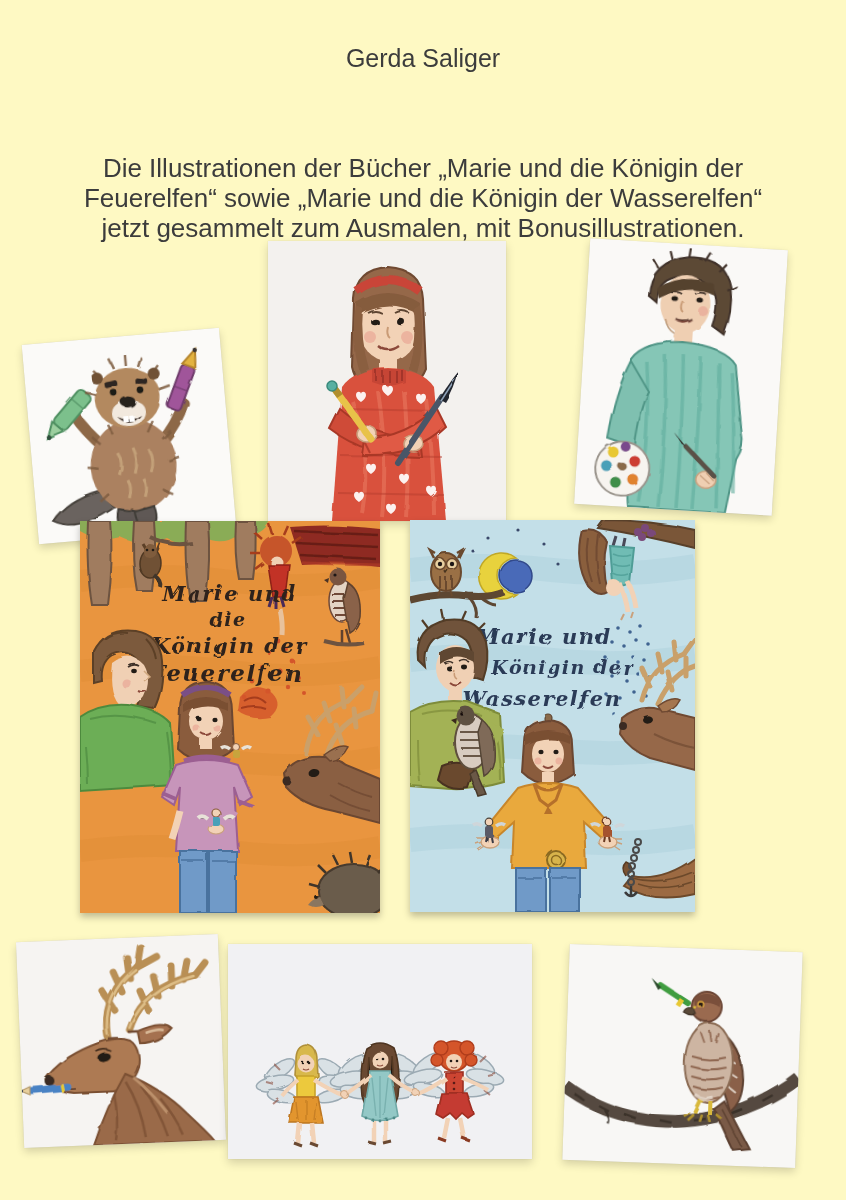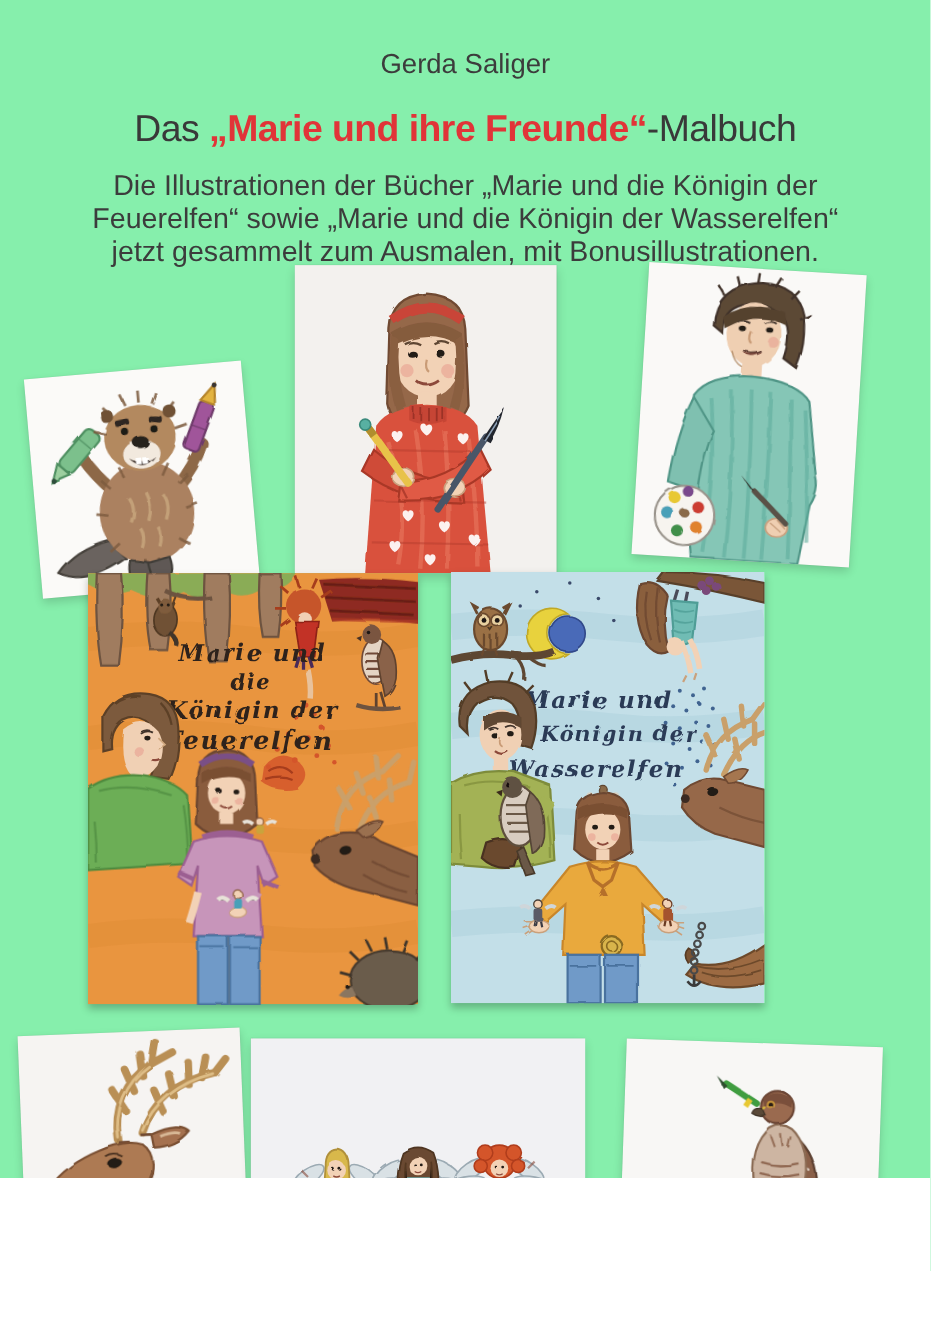--- a/index.html
+++ b/index.html
@@ -1,16 +1,16 @@
 <!DOCTYPE html>
 <html><head>
 <meta charset="utf-8">
 <style>
   html,body{margin:0;padding:0;background:#ffffff;}
-  .page{position:relative;width:846px;height:1071px;background:#86efac;overflow:hidden;
+  .page{position:relative;width:846px;height:1200px;background:#fef9c3;overflow:hidden;
         font-family:"Liberation Sans",sans-serif;color:#3b3b3b;}
   .author{position:absolute;top:44px;left:0;right:0;text-align:center;
           font-size:25px;letter-spacing:0px;color:#3c3c3c;}
   .title{position:absolute;top:98px;left:0;right:0;text-align:center;margin:0;
          font-size:34px;font-weight:400;color:#393939;letter-spacing:-0.5px;}
   .title .accent{color:#e13438;font-weight:700;}
   .subtitle{position:absolute;top:153px;left:73px;width:700px;margin:0;text-align:center;
             font-size:26px;line-height:30px;color:#3c3c3c;}
   .art{position:absolute;}
   .photo{box-shadow:0 4px 9px rgba(0,0,0,0.16), 0 0 1px rgba(0,0,0,0.15);}
@@ -26,21 +26,20 @@
   #art-hawk{left:566px;top:948px;width:233px;height:216px;transform:rotate(2deg);background:#f8f7f5;}
   .handtitle{font-family:"DejaVu Serif",serif;font-style:italic;font-weight:bold;letter-spacing:1.5px;}
 </style>
 </head>
 <body>
 
 <div class="page">
 
   <div class="author">Gerda Saliger</div>
 
-  <h1 class="title"><span>Das </span><span class="accent">„Marie und ihre Freunde“</span><span>-Malbuch</span></h1>
 
   <p class="subtitle">Die Illustrationen der Bücher „Marie und die Königin der Feuerelfen“ sowie „Marie und die Königin der Wasserelfen“ jetzt gesammelt zum Ausmalen, mit Bonusillustrationen.</p>
 
   <svg width="0" height="0" style="position:absolute" aria-hidden="true">
     <defs>
       <filter id="roughen" x="-5%" y="-5%" width="110%" height="110%">
         <feTurbulence type="fractalNoise" baseFrequency="0.04" numOctaves="2" result="n"></feTurbulence>
         <feDisplacementMap in="SourceGraphic" in2="n" scale="3"></feDisplacementMap>
       </filter>
     </defs>

